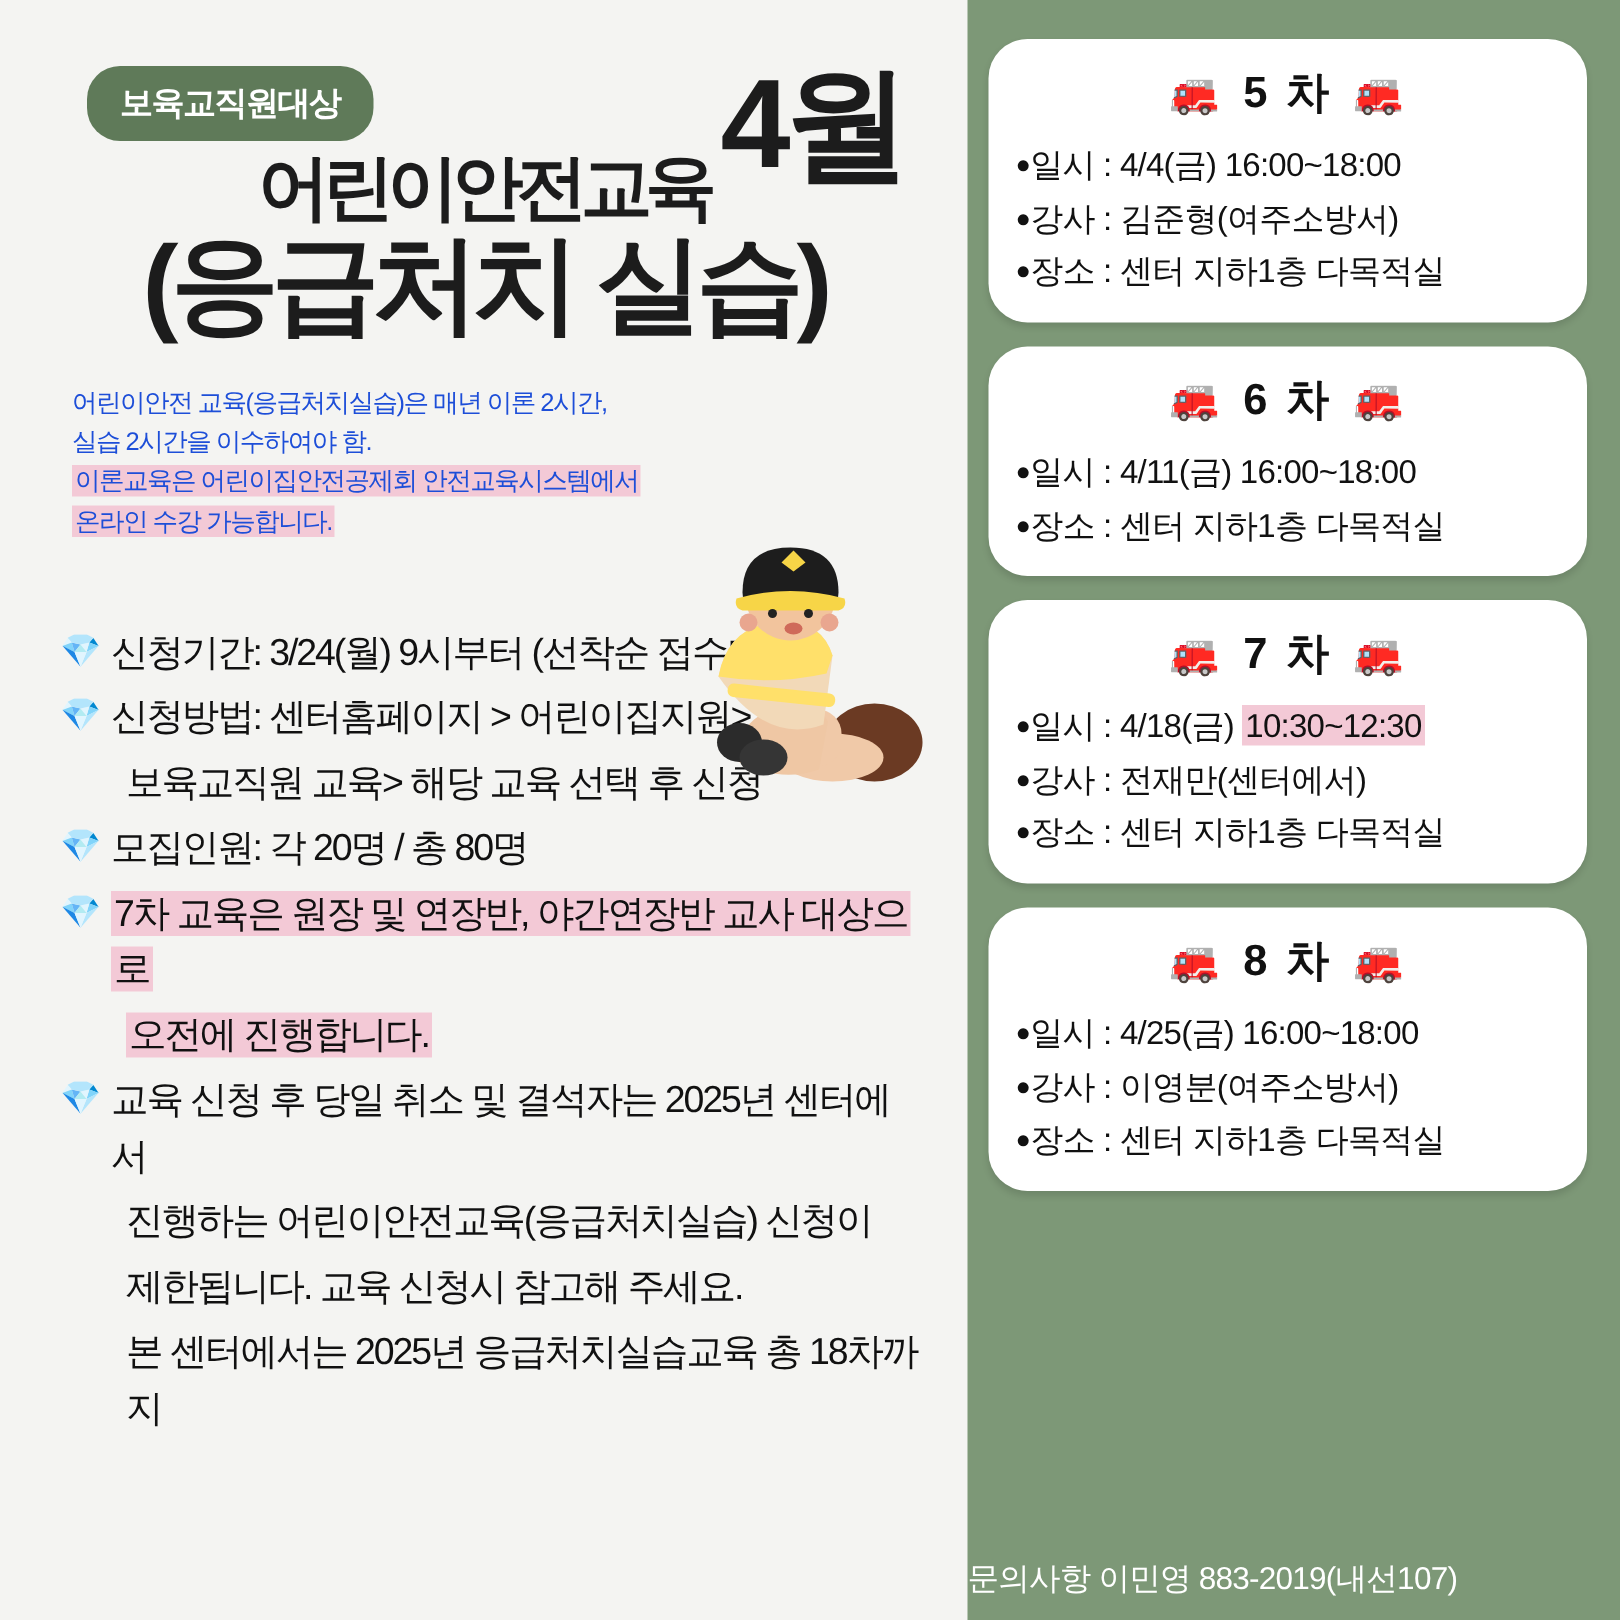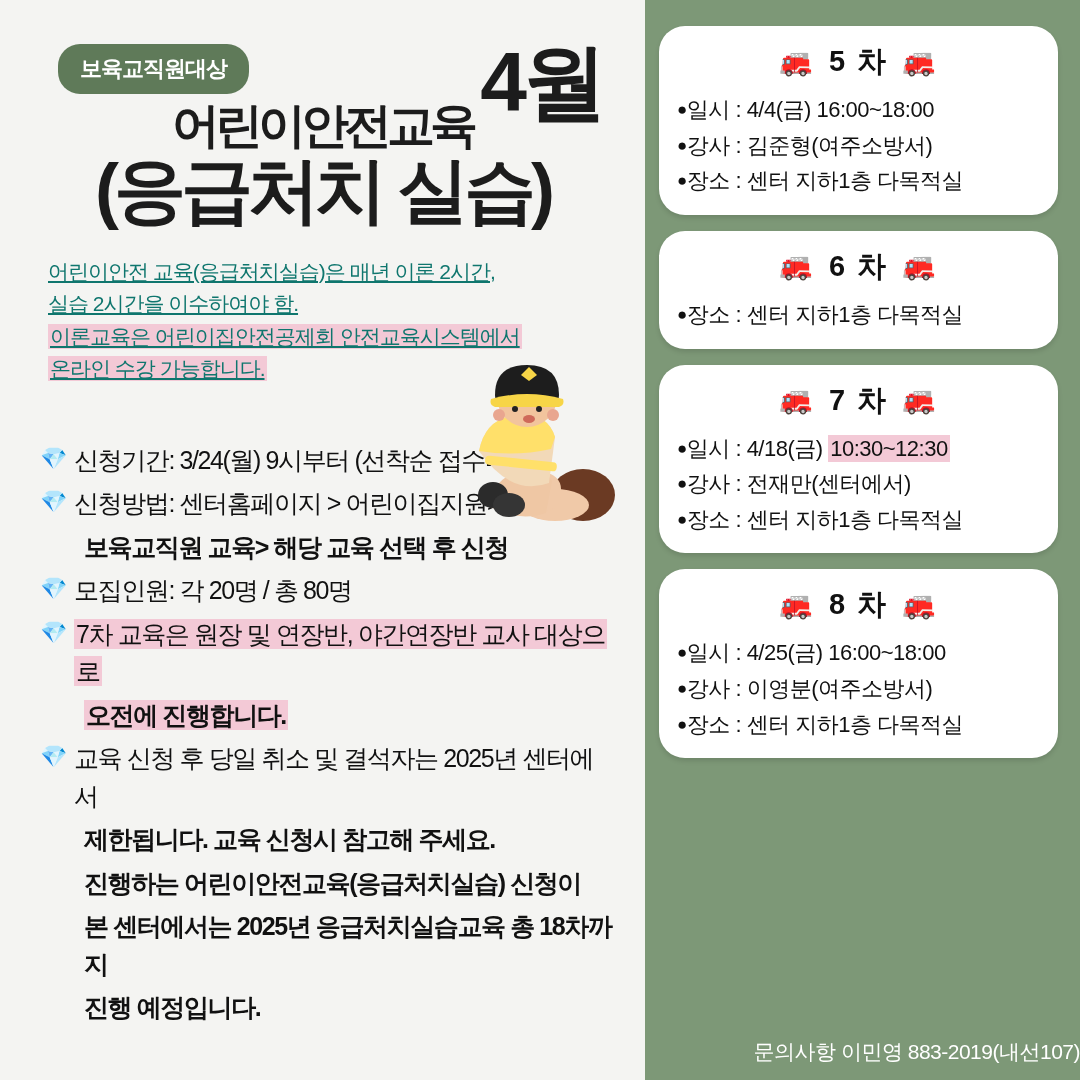--- a/index.html
+++ b/index.html
@@ -59,26 +59,25 @@
     font-size:72px;
     font-weight:bold;
     color:#1c1c1c;
     letter-spacing:-5px;
     line-height:1.08;
     text-align:center;
   }
   .desc{
     margin-top:26px;
     margin-left:18px;
-    font-size:21px;
-    color:#0f766e;
+    font-size:17px;
+    color:#1d4ed8;
     letter-spacing:-1px;
     line-height:1.55;
     max-width:500px;
-    text-decoration:underline;
   }
   .hl{
     background:#f3c9d6;
     padding:1px 2px;
     box-decoration-break:clone;
     -webkit-box-decoration-break:clone;
   }
   .bullets{
     margin-top:56px;
     margin-left:10px;
@@ -99,21 +98,20 @@
     line-height:1.55;
   }
   .btext{flex:1 1 auto;}
   .indent{
     margin-left:44px;
     font-size:25px;
     letter-spacing:-1.4px;
     color:#111;
     line-height:1.5;
     margin-bottom:6px;
-    font-weight:bold;
   }
   
   .fire-img{
     position:absolute;
     right:10px;
     top:355px;
     width:200px;height:200px;
   }
   
   .right{
@@ -150,21 +148,21 @@
     color:#111;
     letter-spacing:-0.5px;
     line-height:1.62;
     white-space:nowrap;
   }
   .dot{font-size:17px;vertical-align:2px;}
   .footer{
     position:absolute;
     bottom:14px;
     left:0;right:0;
-    text-align:right;
+    text-align:left;
     color:#ffffff;
     font-size:21px;
     letter-spacing:-0.5px;
   }
 </style>
 </head>
 <body>
 
 <div class="poster">
 
@@ -225,24 +223,23 @@
       <div class="brow">
         <span class="gem">💎</span>
         <span class="btext"><span class="hl">7차 교육은 원장 및 연장반, 야간연장반 교사 대상으로</span></span>
       </div>
       <div class="indent" style="margin-left:44px"><span class="hl">오전에 진행합니다.</span></div>
 
       <div class="brow">
         <span class="gem">💎</span>
         <span class="btext">교육 신청 후 당일 취소 및 결석자는 2025년 센터에서</span>
       </div>
+      <div class="indent">진행하는 어린이안전교육(응급처치실습) 신청이</div>
       <div class="indent">제한됩니다. 교육 신청시 참고해 주세요.</div>
-      <div class="indent">진행하는 어린이안전교육(응급처치실습) 신청이</div>
       <div class="indent">본 센터에서는 2025년 응급처치실습교육 총 18차까지</div>
-      <div class="indent">진행 예정입니다.</div>
     </div>
   </div>
 
   <div class="right">
 
     <div class="card">
       <div class="card-head">
         <span class="truck">🚒</span>
         <span>5 차</span>
         <span class="truck">🚒</span>
@@ -251,20 +248,21 @@
       <div class="crow"><span class="dot">●</span><span>강사</span> : <span>김준형(여주소방서)</span></div>
       <div class="crow"><span class="dot">●</span><span>장소</span> : <span>센터 지하1층 다목적실</span></div>
     </div>
 
     <div class="card">
       <div class="card-head">
         <span class="truck">🚒</span>
         <span>6 차</span>
         <span class="truck">🚒</span>
       </div>
+      <div class="crow"><span class="dot">●</span><span>일시</span> : <span>4/11(금) 16:00~18:00</span></div>
       <div class="crow"><span class="dot">●</span><span>장소</span> : <span>센터 지하1층 다목적실</span></div>
     </div>
 
     <div class="card">
       <div class="card-head">
         <span class="truck">🚒</span>
         <span>7 차</span>
         <span class="truck">🚒</span>
       </div>
       <div class="crow"><span class="dot">●</span><span>일시</span> : <span>4/18(금) </span><span class="hl">10:30~12:30</span></div>

